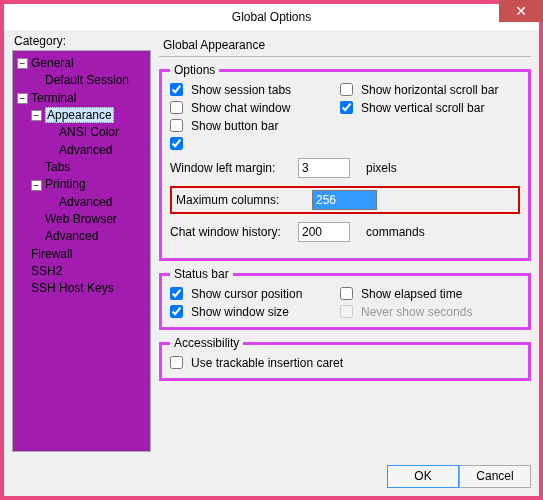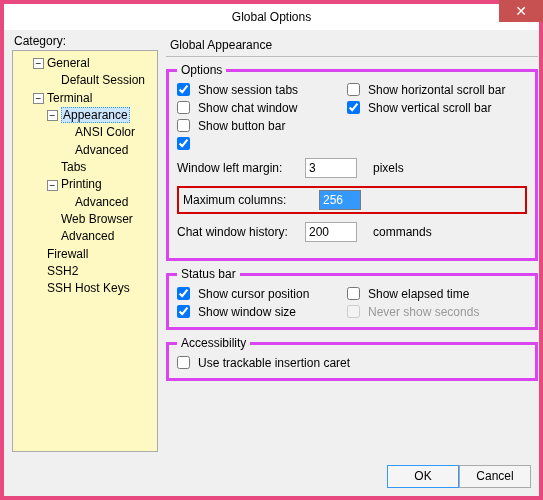--- a/index.html
+++ b/index.html
@@ -59,22 +59,22 @@
     padding-left: 2px;
   }
   .left {
     width: 146px;
     display: flex;
     flex-direction: column;
   }
   .tree {
     flex: 1;
     border: 1px solid #aaa;
-    background: #fef9c3;
-    padding: 4px 18px;
+    background: #a21caf;
+    padding: 4px 2px;
     overflow: auto;
     font-size: 12px;
     line-height: 17px;
   }
   .tree ul { list-style: none; margin: 0; padding-left: 14px; }
   .tree > ul { padding-left: 2px; }
   .tree li { white-space: nowrap; position: relative; }
   .tree .toggle {
     display: inline-block;
     width: 11px;
@@ -149,21 +149,21 @@
   .highlight-box {
     border: 2px solid #d40000;
     padding: 2px 4px;
     margin: 2px 0;
     display: grid;
     grid-template-columns: 116px 60px auto;
     gap: 20px;
     align-items: center;
   }
   .highlight-box input[type="text"]{
-    width: 42px; height: 20px;
+    width: 65px; height: 20px;
     background: #3399ff;
     color: #fff;
     border: 1px solid #7a7a7a;
     font-size: 12px;
     padding: 1px 3px;
   }
   .disabled { color: #999; }
   .footer {
     height: 40px;
     display: flex;

